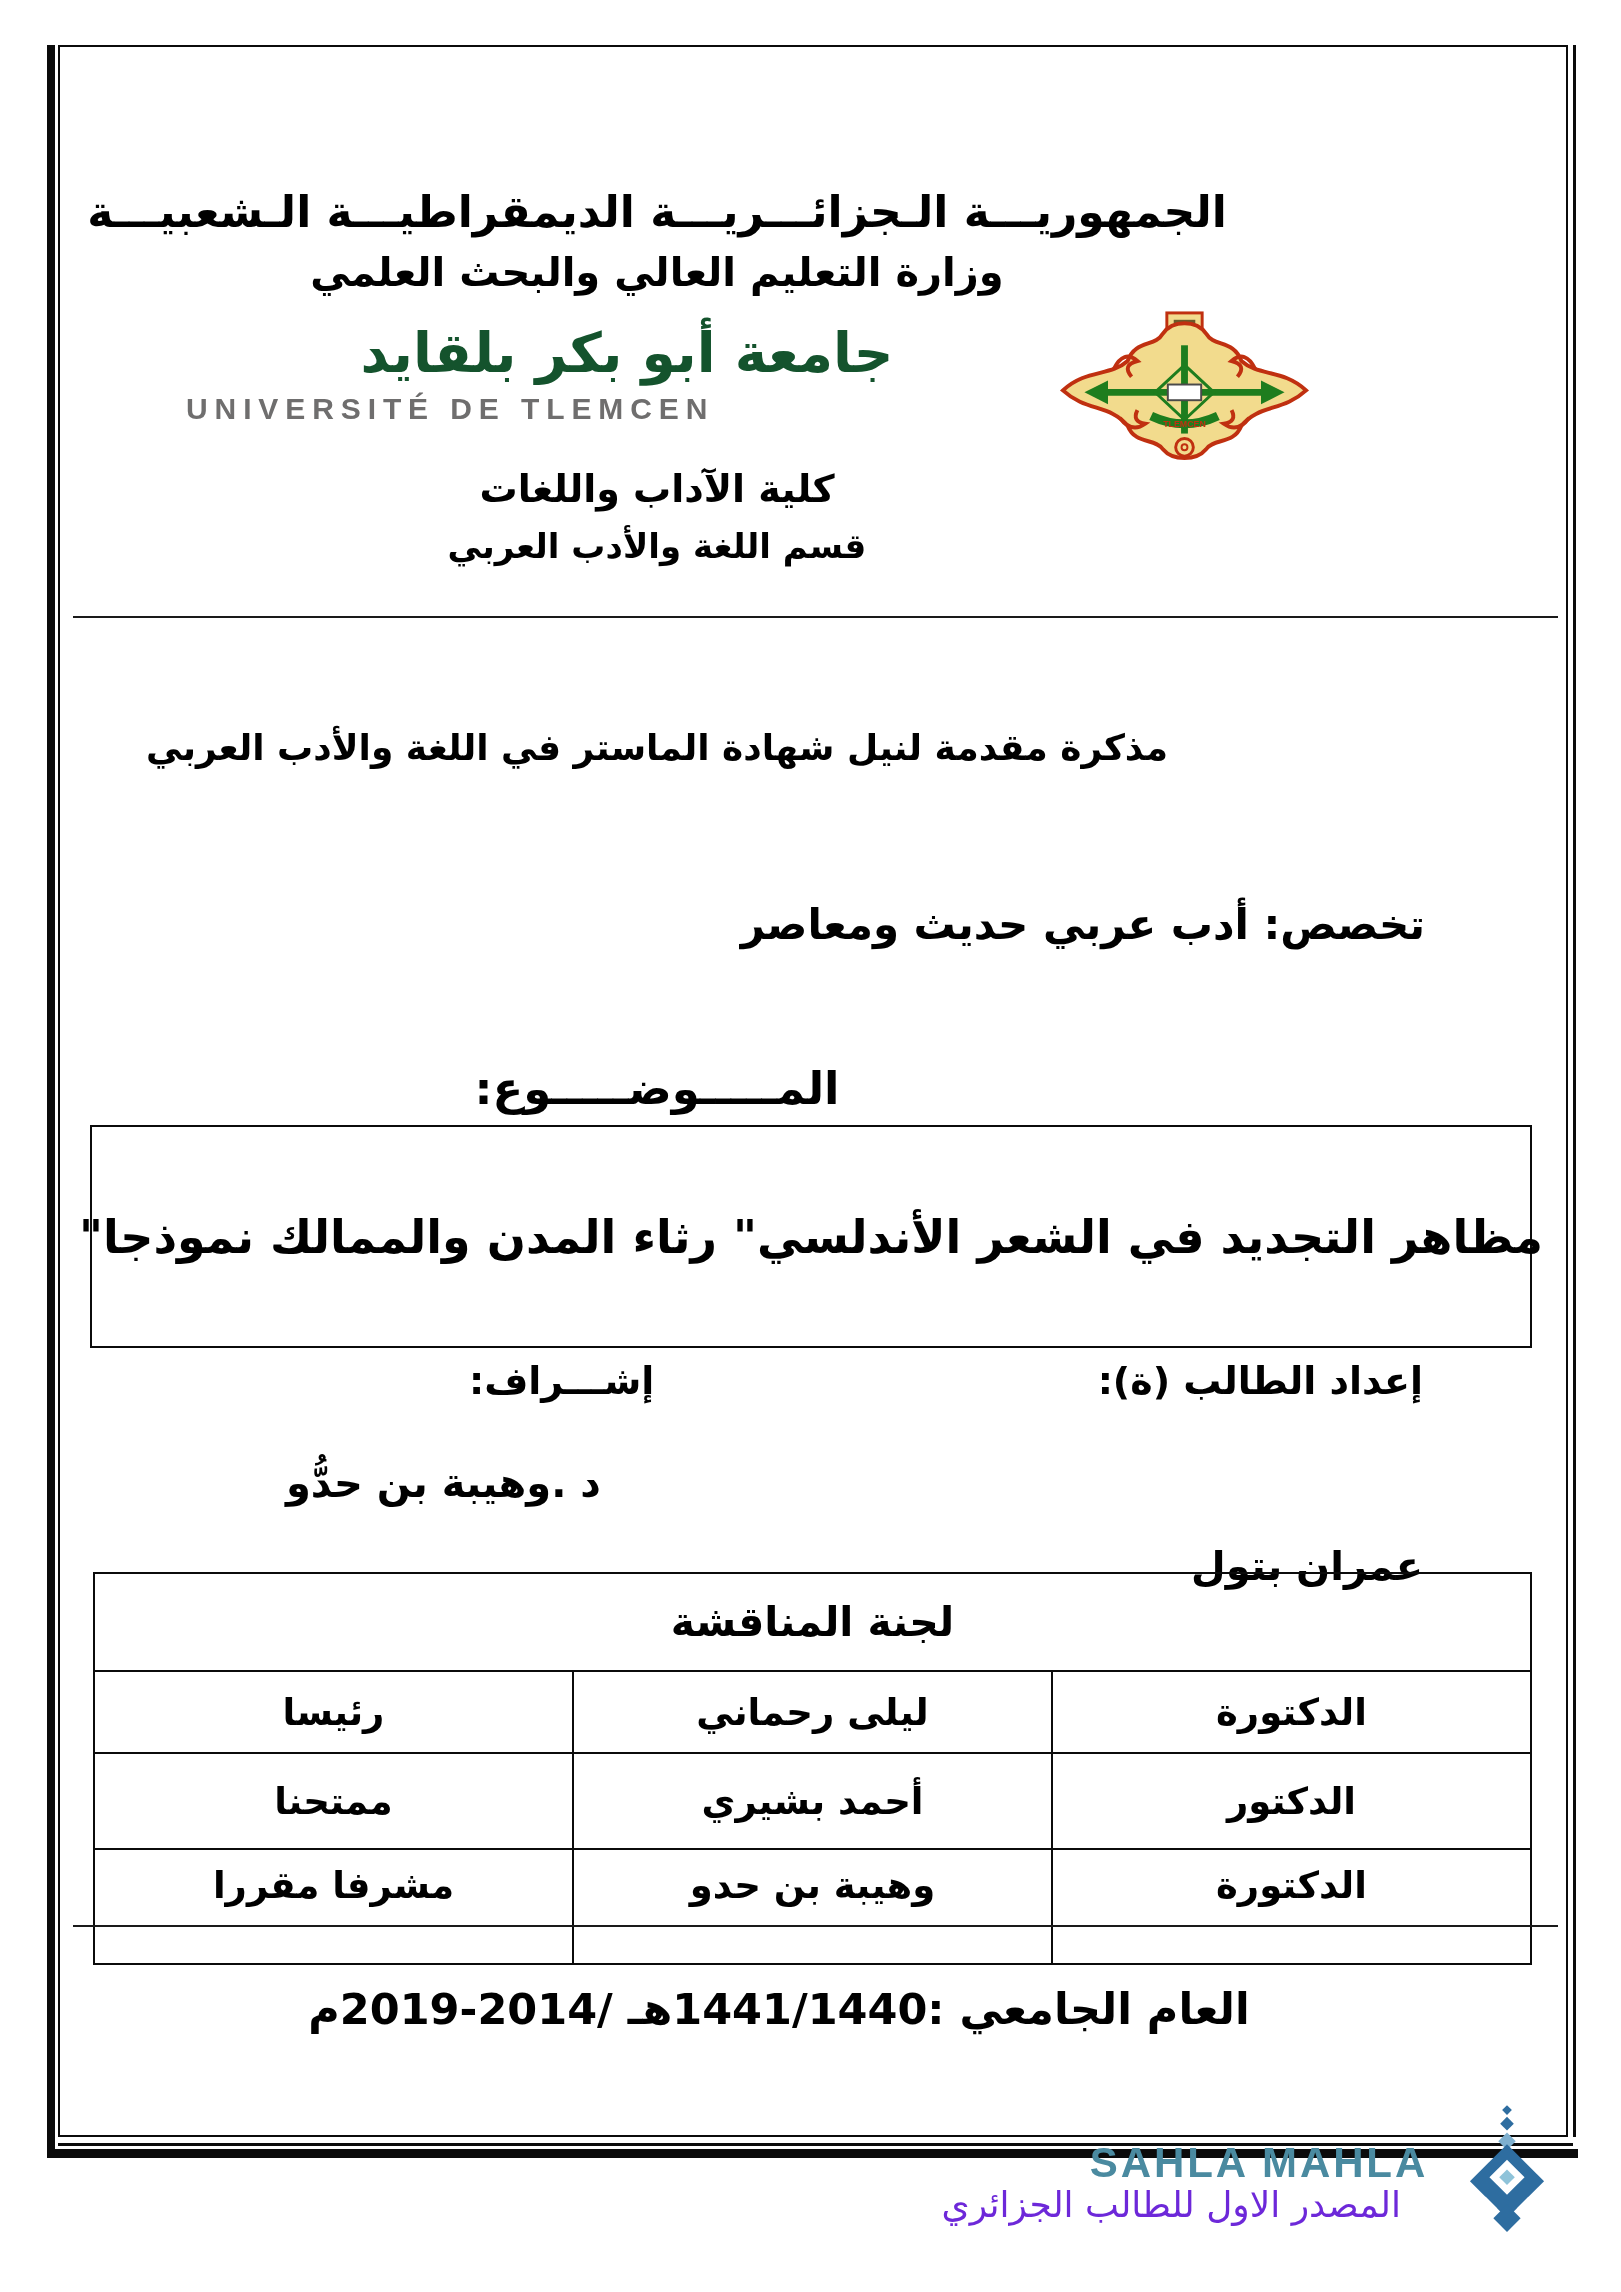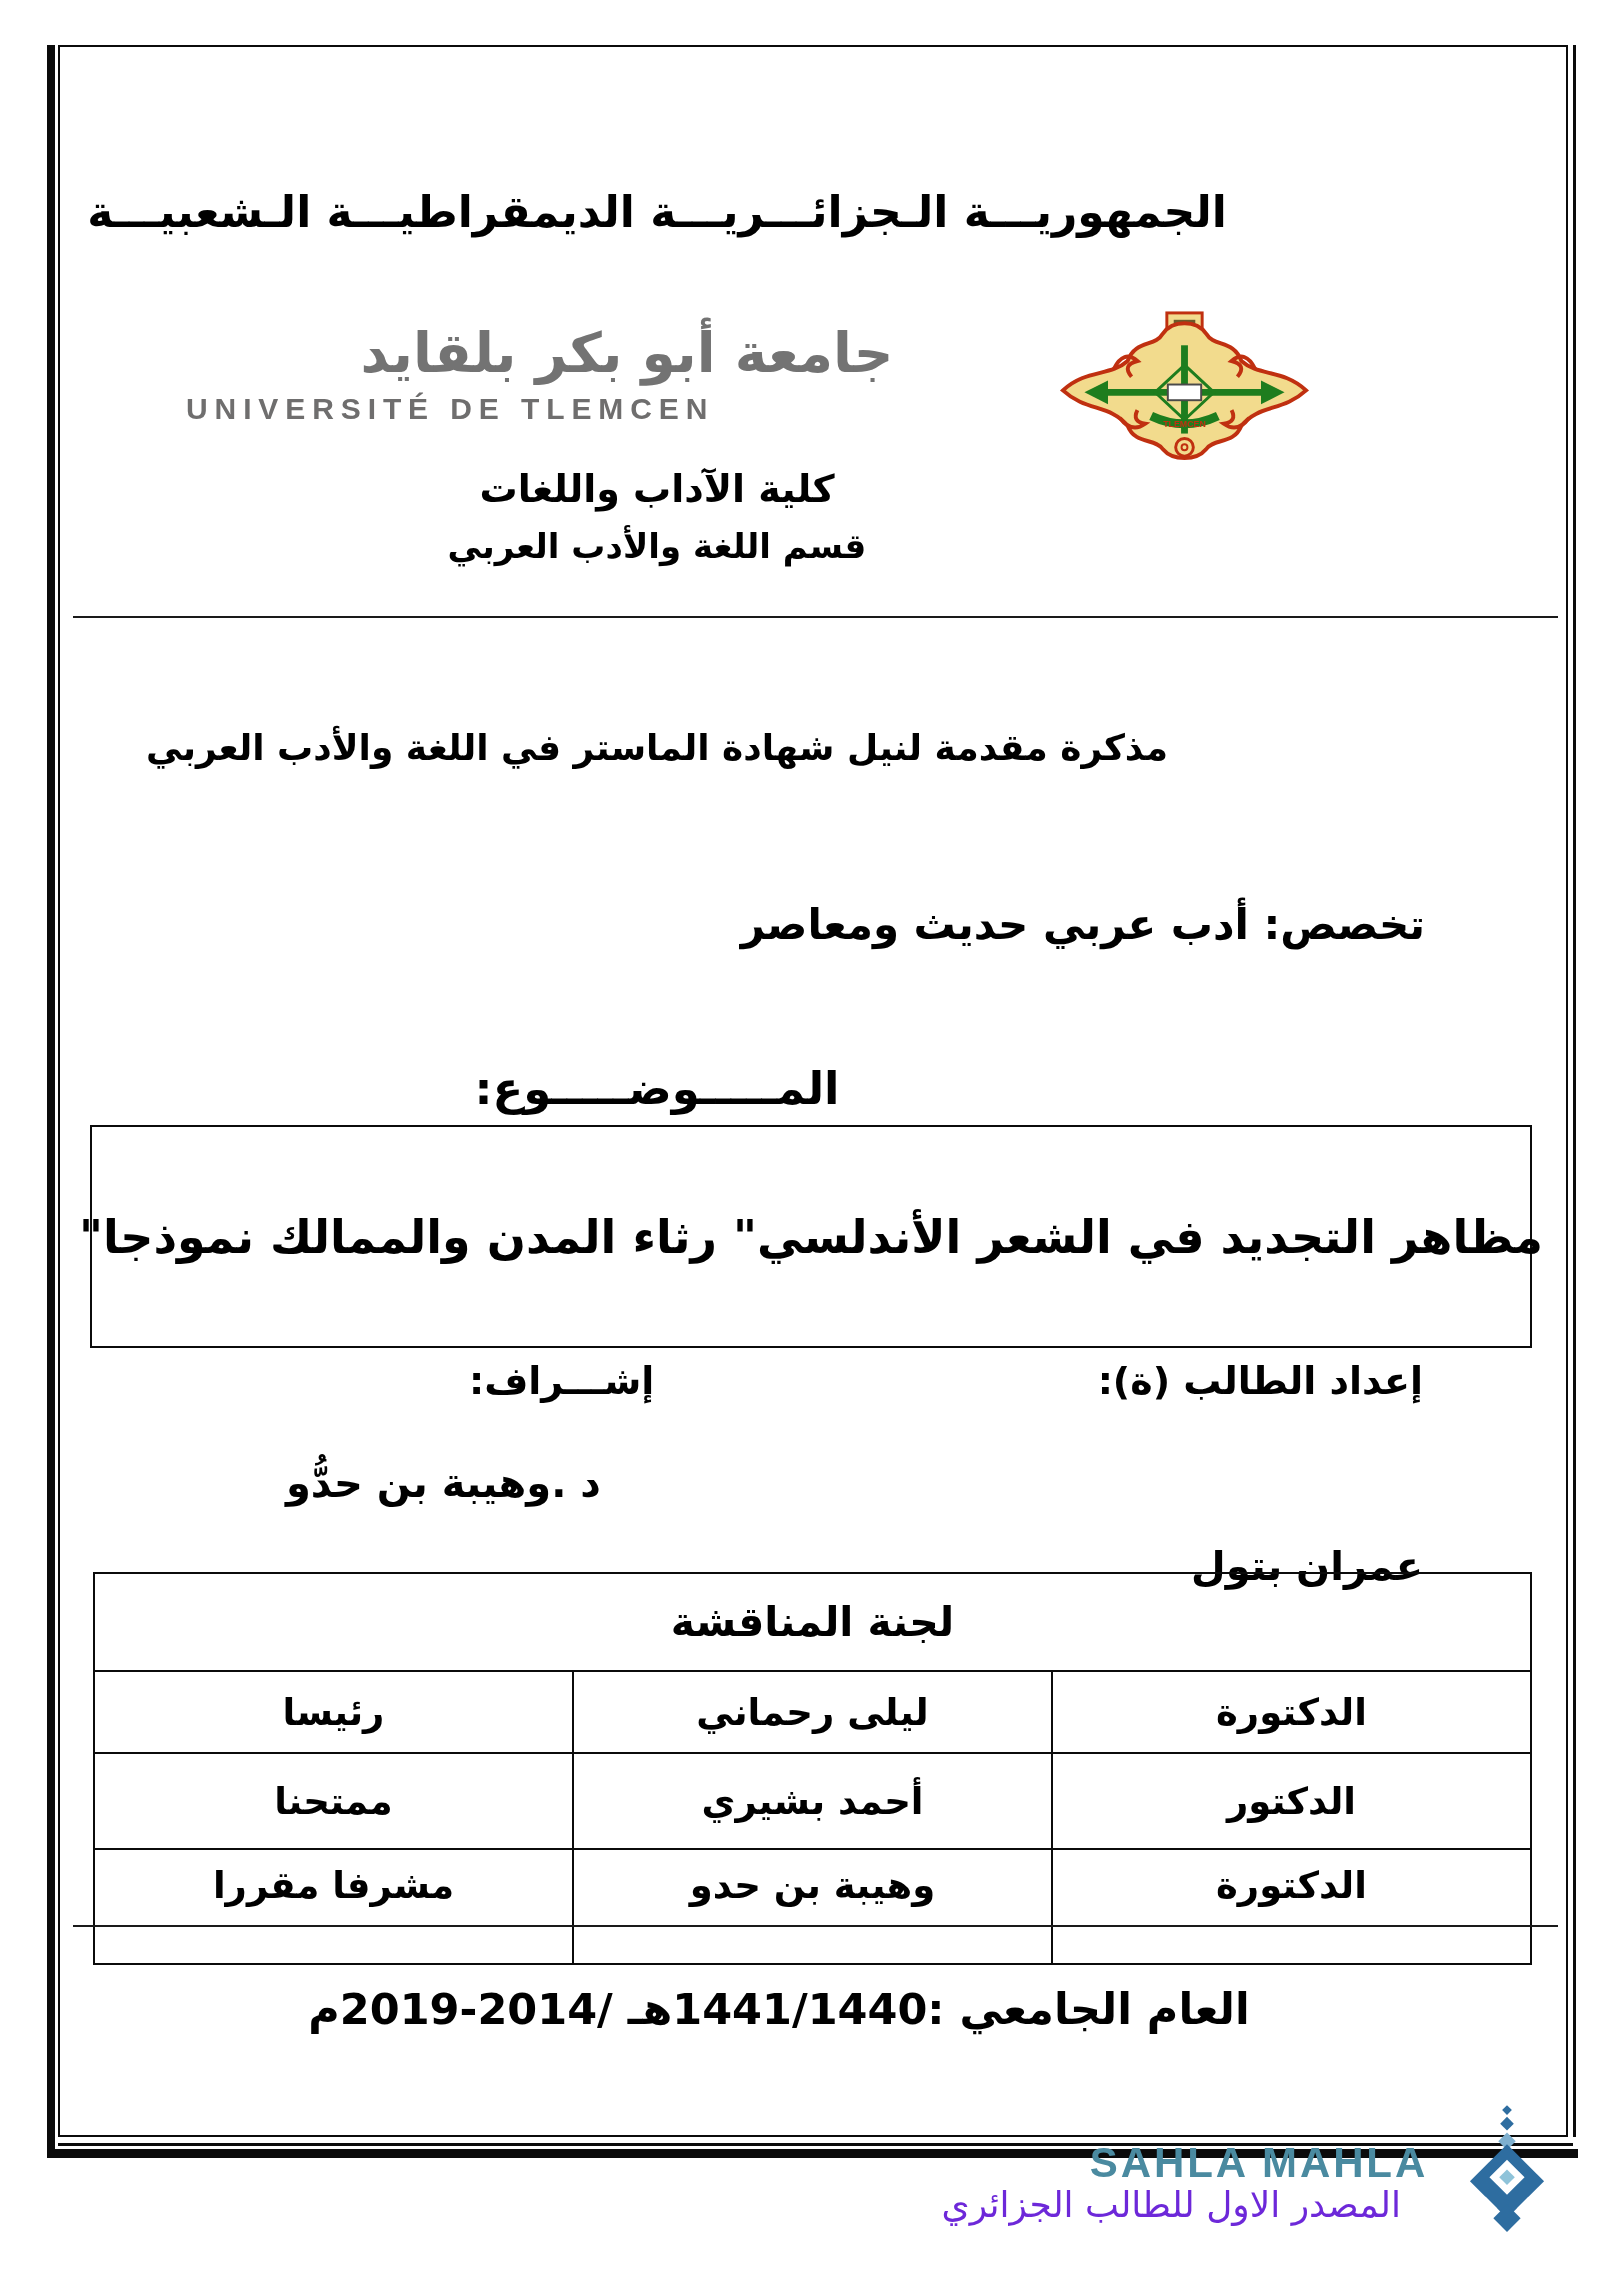--- a/index.html
+++ b/index.html
@@ -21,21 +21,21 @@
   .frame-bottom-bar{position:absolute;left:47px;top:2149px;width:1531px;height:8.8px;background:#0b0b0b;}
 
   
   .txt{position:absolute;font-weight:800;white-space:nowrap;}
   .center{left:0;width:1314px;text-align:center;}
 
   .header-line1{top:186px;font-size:44px;}
   .header-line2{top:249px;font-size:40px;}
 
   .uni-ar{left:186px;top:321px;width:882px;text-align:center;
-          font-size:55px;color:#737373;}
+          font-size:55px;color:#14532d;}
   .uni-fr{left:186px;top:392px;width:882px;direction:ltr;
           font-size:30px;letter-spacing:6.9px;color:#6f6e6e;
           font-family:"Liberation Sans","DejaVu Sans",sans-serif;}
   .emblem{position:absolute;left:1057px;top:308px;width:255px;height:155px;}
 
   .faculty{top:467px;font-size:38px;}
   .department{top:526px;font-size:34px;}
 
   .rule{position:absolute;left:73px;width:1485px;height:2px;background:#1a1a1a;}
   .rule-top{top:616px;}
@@ -86,20 +86,21 @@
 
 <div class="page">
 
   <div class="frame-box"></div>
   <div class="frame-right-line"></div>
   <div class="frame-left-bar"></div>
   <div class="frame-bottom-line"></div>
   <div class="frame-bottom-bar"></div>
 
   <div class="txt center header-line1">الجمهوريـــة الـجزائـــريـــة الديمقراطيـــة الـشعبيـــة</div>
+  <div class="txt center header-line2">وزارة التعليم العالي والبحث العلمي</div>
 
   <div class="txt uni-ar">جامعة أبو بكر بلقايد</div>
   <div class="txt uni-fr">UNIVERSITÉ DE TLEMCEN</div>
 
   <svg class="emblem" viewBox="0 0 260 158" aria-hidden="true">
 
     <rect x="112" y="5" width="36" height="44" fill="#f2db8d" stroke="#c03010" stroke-width="3"></rect>
     <rect x="119" y="12" width="22" height="15" fill="#6b5a2a"></rect>
 
     <path d="M6,84 C30,62 54,70 72,54 C80,32 100,40 108,26

